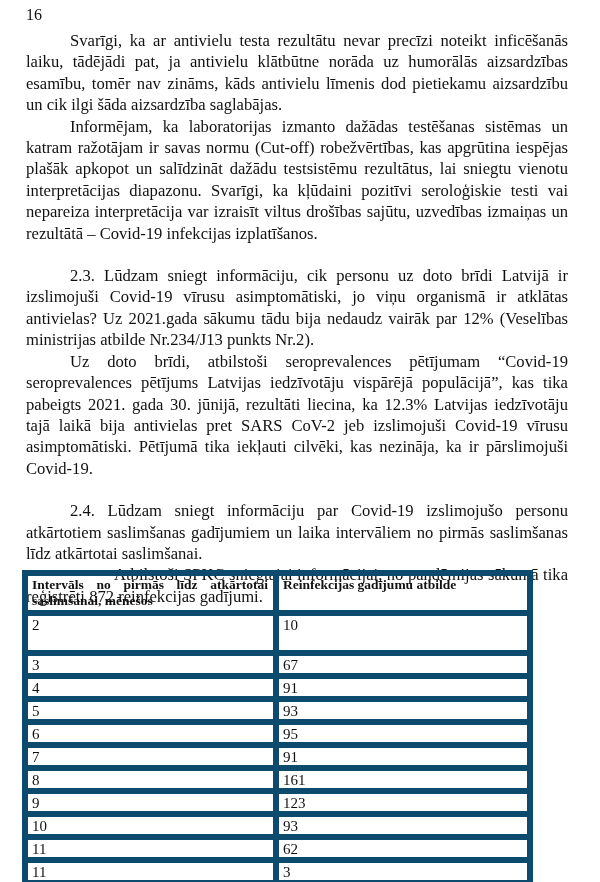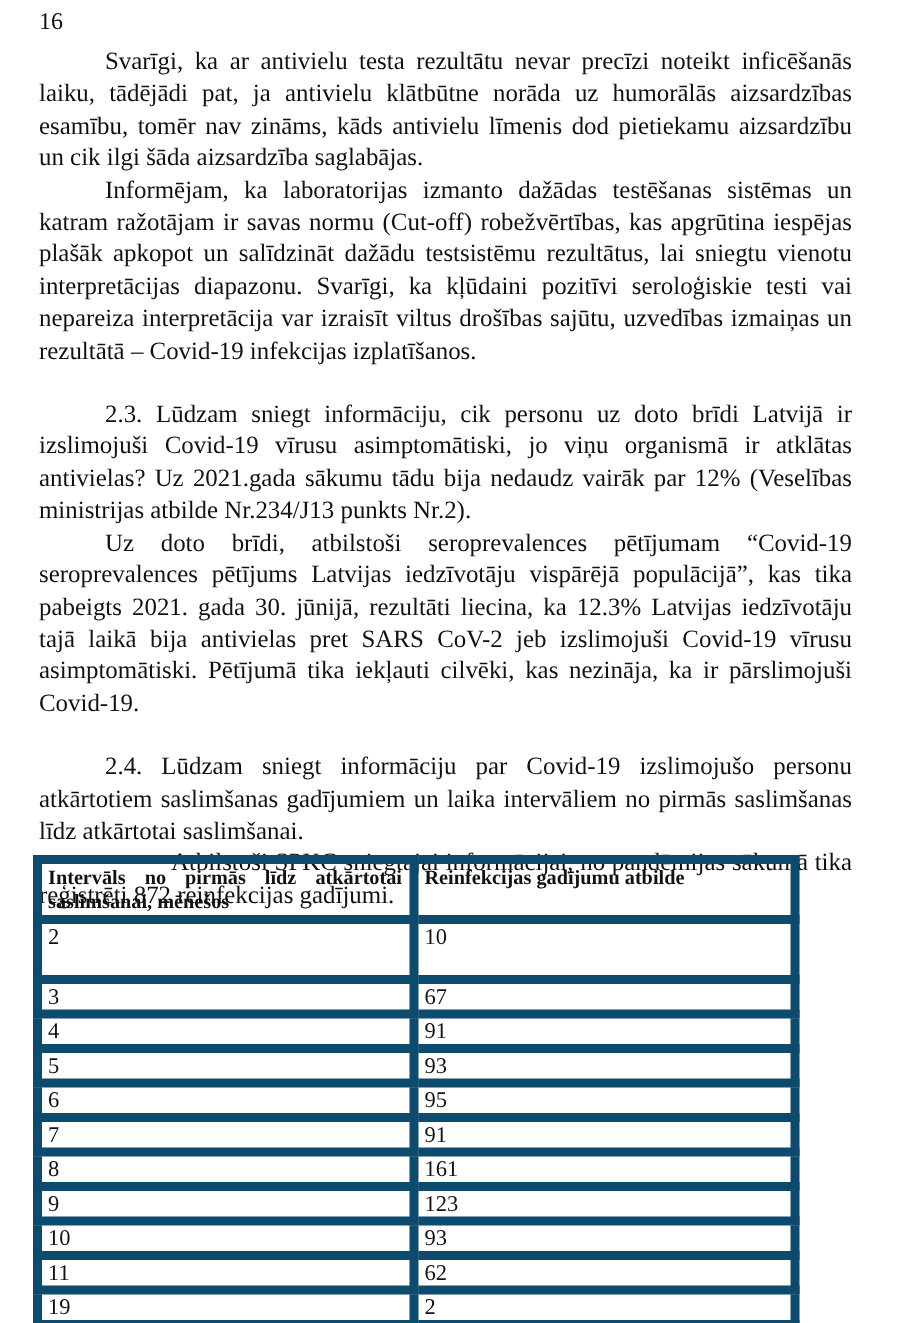--- a/index.html
+++ b/index.html
@@ -137,24 +137,20 @@
       </tr>
       <tr>
         <td>10</td>
         <td>93</td>
       </tr>
       <tr>
         <td>11</td>
         <td>62</td>
       </tr>
       <tr>
-        <td>19</td>
-        <td>2</td>
-      </tr>
-      <tr>
         <td>11</td>
         <td>3</td>
       </tr>
       <tr>
         <td>4</td>
         <td>2</td>
       </tr>
       <tr>
         <td>12</td>
         <td>21</td>

